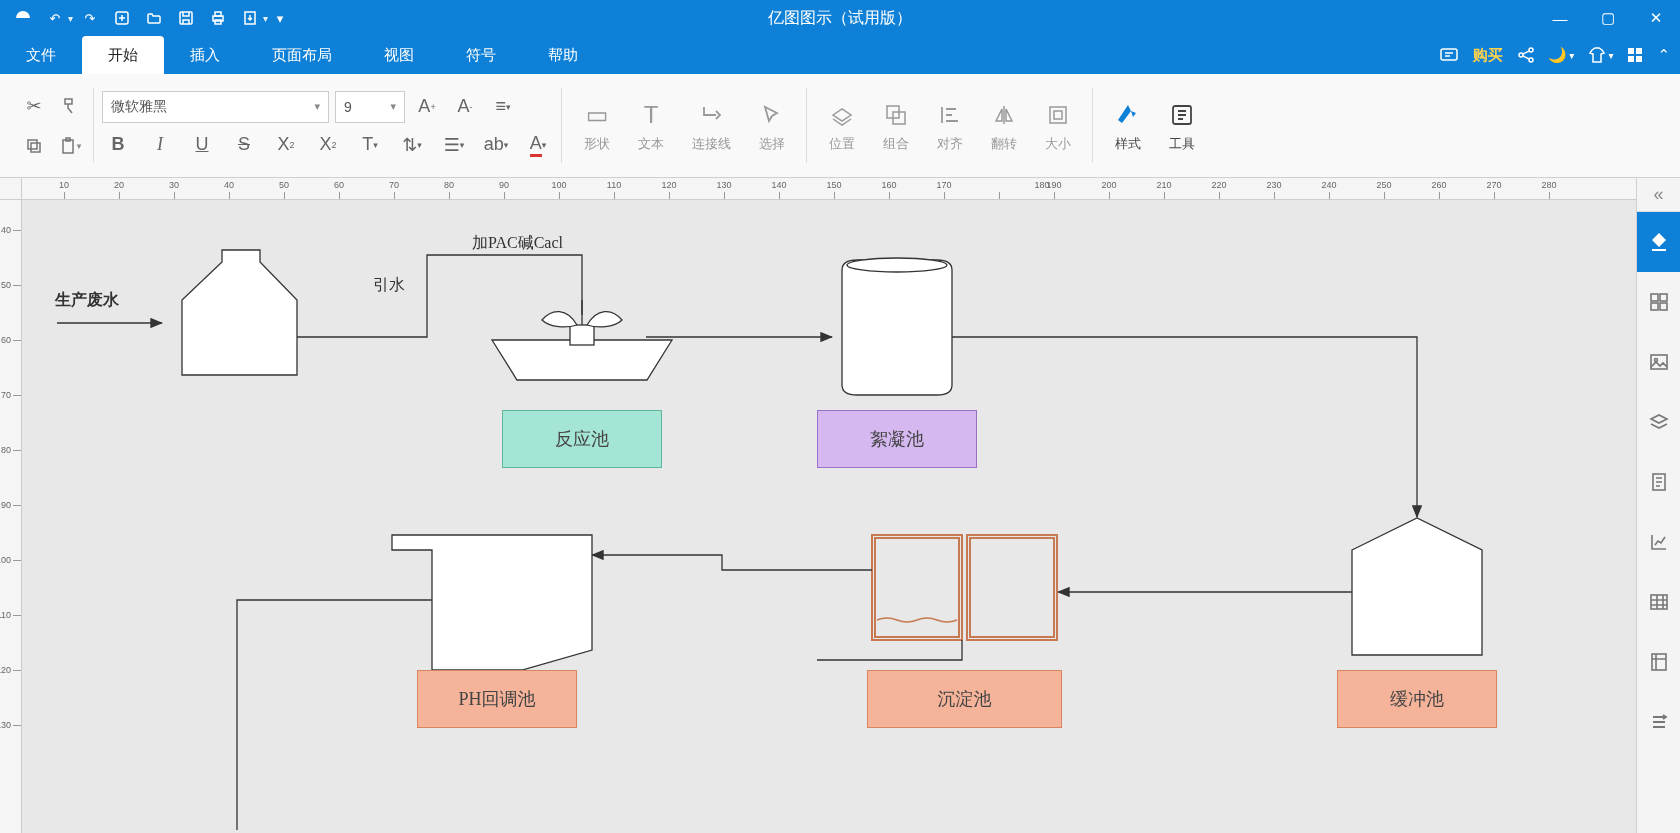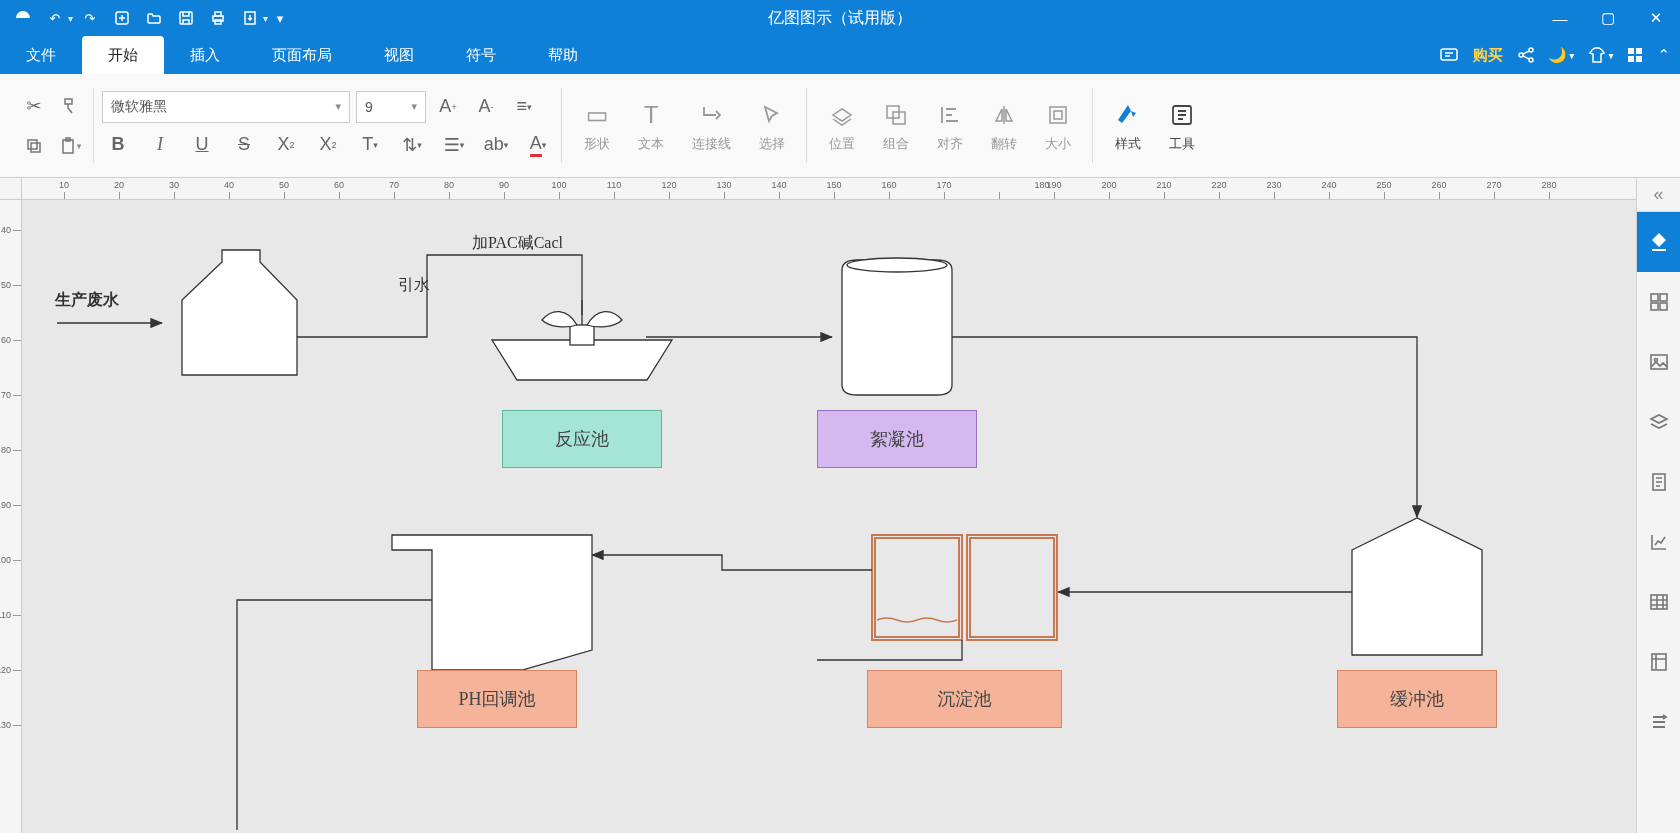--- a/index.html
+++ b/index.html
@@ -17,21 +17,21 @@
 .rightbar{position:absolute;right:10px;top:0;height:38px;display:flex;align-items:center;gap:14px}
 .rightbar .ritem{color:#fff;cursor:pointer;display:flex;align-items:center;gap:2px;font-size:15px}
 .rightbar .buy{color:#ffd24c;font-weight:bold;font-size:15px}
 .ribbon{height:104px;background:#f9f9f9;border-bottom:1px solid #d0d0d0;display:flex;align-items:center;padding:0 10px}
 .rgroup{height:100%;display:flex;flex-direction:column;justify-content:center;padding:0 8px;position:relative}
 .rgroup.small{flex-direction:column;gap:8px;justify-content:center}
 .rgroup.sep::after{content:"";position:absolute;right:0;top:14px;bottom:14px;width:1px;background:#ddd}
 .rbtn{width:32px;height:32px;display:flex;align-items:center;justify-content:center;border-radius:3px;cursor:pointer;color:#666;font-size:18px}
 .rrow{display:flex;align-items:center;gap:4px}
 .combo{height:32px;border:1px solid #ccc;background:#fff;display:flex;align-items:center;padding:0 8px;font-size:14px;color:#555;position:relative;cursor:pointer}
-.combo.font{width:248px}
+.combo.font{width:227px}
 .combo.size{width:70px}
 .combo::after{content:"▾";position:absolute;right:8px;font-size:11px;color:#888}
 .biggroup{display:flex;flex-direction:column;align-items:center;justify-content:center;padding:0 14px;height:100%;cursor:pointer;color:#999}
 .biggroup .ico{font-size:24px;height:32px;display:flex;align-items:center}
 .biggroup .lbl{font-size:13px;margin-top:4px}
 .biggroup.enabled{color:#444}
 .biggroup.enabled .ico{color:#0f80d7}
 .workspace{position:absolute;top:178px;left:0;right:44px;bottom:0;background:#e8e8e8}
 .vruler{position:absolute;left:0;top:22px;bottom:0;width:22px;background:#f5f5f5;border-right:1px solid #ccc;overflow:hidden;font-size:9px;color:#666}
 .vruler .tick{position:absolute;right:0;width:8px;border-top:1px solid #999}
@@ -418,21 +418,21 @@
       <path class="flowline" d="M850 370 L700 370 L700 355 L570 355" marker-end="url(#ah)"></path>
 
       <path class="shape" d="M370 350 L370 335 L570 335 L570 450 L500 470 L410 470 L410 350 Z"></path>
 
       <path class="flowline" d="M940 440 L940 460 L795 460"></path>
 
       <path class="flowline" d="M410 400 L215 400 L215 630"></path>
     </svg>
 
     <div class="diagram-text" style="left:33px;top:90px;font-weight:bold">生产废水</div>
-    <div class="diagram-text" style="left:376px;top:75px">引水</div>
+    <div class="diagram-text" style="left:351px;top:75px">引水</div>
     <div class="diagram-text" style="left:450px;top:33px">加PAC碱Cacl</div>
 
     <div class="shape-label" style="left:480px;top:210px;width:160px;height:58px;background:#a5e5d5;border-color:#5bb89f">反应池</div>
     <div class="shape-label" style="left:795px;top:210px;width:160px;height:58px;background:#d5b8f0;border-color:#9a6fc9">絮凝池</div>
     <div class="shape-label" style="left:395px;top:470px;width:160px;height:58px;background:#f5b39a;border-color:#d8845f">PH回调池</div>
     <div class="shape-label" style="left:845px;top:470px;width:195px;height:58px;background:#f5b39a;border-color:#d8845f">沉淀池</div>
     <div class="shape-label" style="left:1315px;top:470px;width:160px;height:58px;background:#f5b39a;border-color:#d8845f">缓冲池</div>
   </div>
 </div>
 

